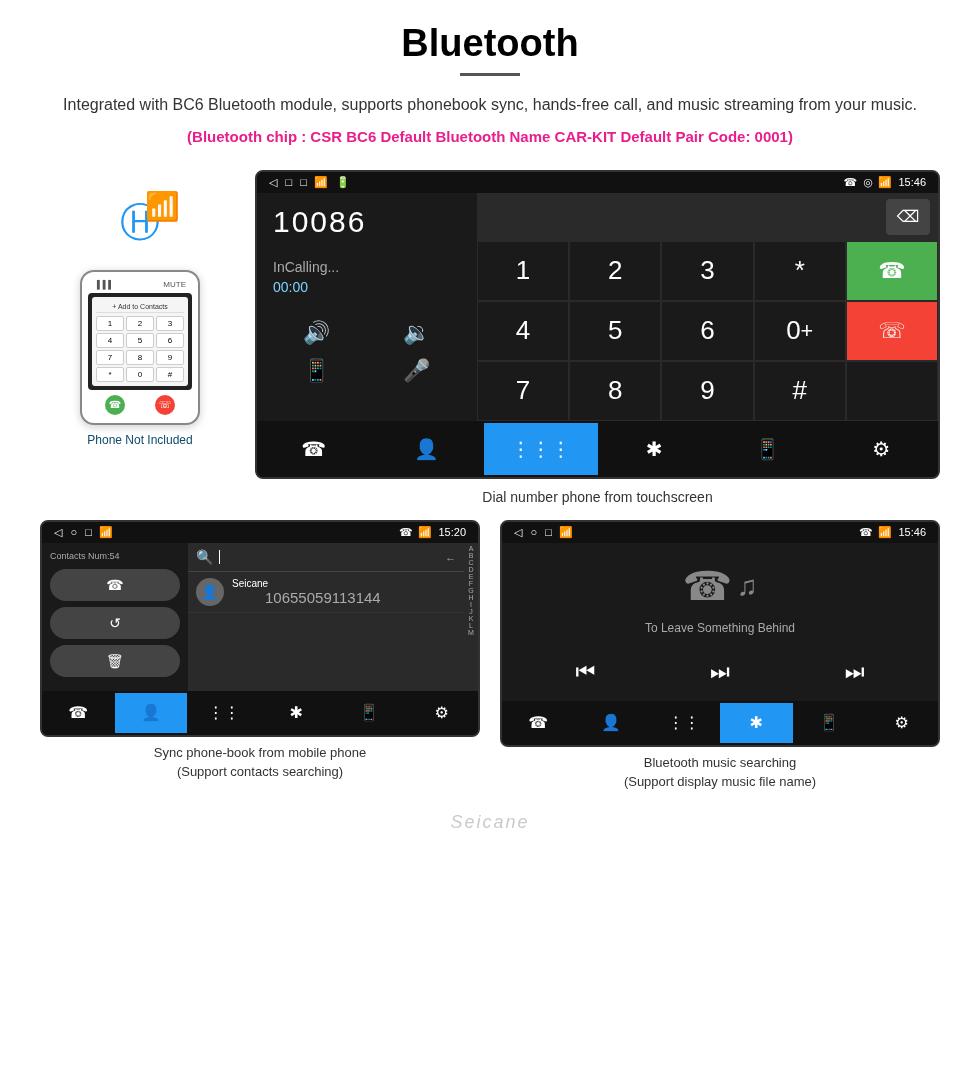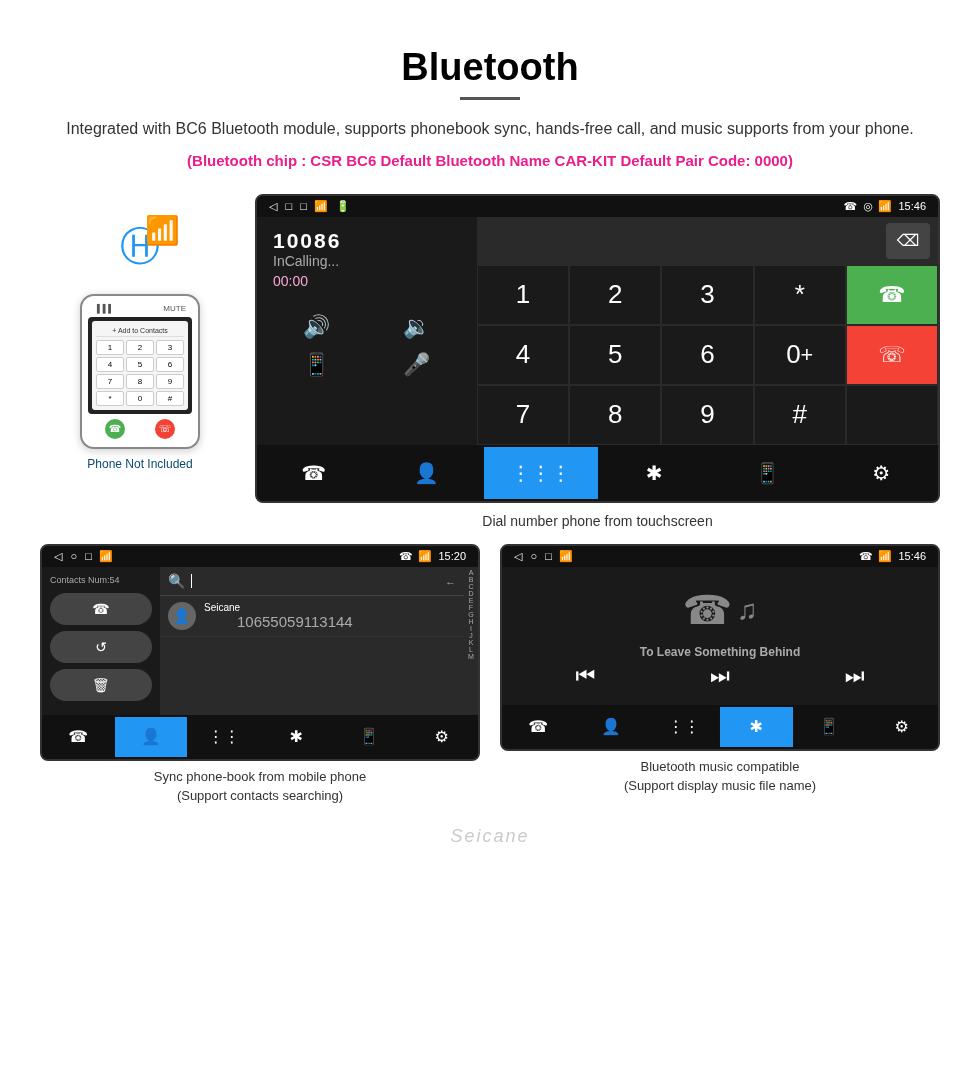--- a/index.html
+++ b/index.html
@@ -7,21 +7,21 @@
       font-family: Arial, sans-serif;
       background: #fff;
       width: 980px;
       min-height: 1088px;
       overflow-x: hidden;
     }
 
     
     .header {
       text-align: center;
-      padding: 46px 60px 15px;
+      padding: 22px 60px 15px;
     }
     .header h1 {
       font-size: 38px;
       font-weight: bold;
       color: #000;
       margin-bottom: 8px;
     }
     .header .underline {
       width: 60px;
       height: 3px;
@@ -184,33 +184,34 @@
       display: flex;
     }
 
     
     .dialer-left {
       width: 220px;
       padding: 12px 16px;
       color: #fff;
     }
     .dialer-number {
-      font-size: 21px;
-      font-weight: 700;
+      font-size: 30px;
+      font-weight: 400;
       letter-spacing: 2px;
+      margin-bottom: 20px;
       color: #fff;
     }
     .dialer-calling {
       font-size: 14px;
       color: #aaa;
       margin-bottom: 4px;
     }
     .dialer-timer {
       font-size: 14px;
-      color: #f9a8d4;
+      color: #7dd3fc;
       margin-bottom: 25px;
     }
     .dialer-controls {
       display: grid;
       grid-template-columns: 1fr 1fr;
       gap: 12px;
     }
     .dialer-ctrl-btn {
       display: flex;
       align-items: center;
@@ -314,21 +315,21 @@
       border-radius: 8px;
       overflow: hidden;
       border: 2px solid #333;
     }
 
     
     .contacts-body {
       display: flex;
     }
     .contacts-left {
-      width: 118px;
+      width: 146px;
       background: #1a1a1a;
       padding: 8px;
       color: #fff;
     }
     .contacts-count {
       font-size: 9px;
       color: #aaa;
       margin-bottom: 8px;
     }
     .contacts-action-btn {
@@ -401,22 +402,21 @@
       align-items: center;
       margin-bottom: 12px;
       gap: 4px;
     }
     .music-phone-icon { font-size: 40px; color: #888; }
     .music-note-icon { font-size: 28px; color: #888; }
     .music-title {
       color: #aaa;
       font-size: 12px;
       text-align: center;
-      margin-bottom: 4px;
-      font-weight: bold;
+      margin-bottom: 24px;
     }
     .music-controls {
       display: flex;
       justify-content: space-around;
       width: 100%;
       margin-bottom: 8px;
     }
     .music-btn { color: #fff; font-size: 22px; }
 
     
@@ -453,22 +453,22 @@
       padding: 10px 0 5px;
       letter-spacing: 2px;
     }
   </style>
 </head>
 <body>
 
 <div class="header">
   <h1>Bluetooth</h1>
   <div class="underline"></div>
-  <p class="description">Integrated with BC6 Bluetooth module, supports phonebook sync, hands-free call, and music supports from your phone.</p>
-  <p class="specs">(Bluetooth chip : CSR BC6    Default Bluetooth Name CAR-KIT    Default Pair Code: 0000)</p>
+  <p class="description">Integrated with BC6 Bluetooth module, supports phonebook sync, hands-free call, and music streaming from your music.</p>
+  <p class="specs">(Bluetooth chip : CSR BC6    Default Bluetooth Name CAR-KIT    Default Pair Code: 0001)</p>
 </div>
 
 <div class="main-content">
 
   <div class="phone-section">
     <div class="bt-icon-wrap">
       <span class="bt-icon">Ⓗ</span>
       <span class="wifi-waves">📶</span>
     </div>
     <div class="phone-mockup">
@@ -686,19 +686,19 @@
       <div class="small-nav">
         <div class="small-nav-btn">☎</div>
         <div class="small-nav-btn">👤</div>
         <div class="small-nav-btn">⋮⋮</div>
         <div class="small-nav-btn active">✱</div>
         <div class="small-nav-btn">📱</div>
         <div class="small-nav-btn">⚙</div>
       </div>
     </div>
     <div class="bottom-caption">
-      <span>Bluetooth music compatible</span><br>
+      <span>Bluetooth music searching</span><br>
       <span>(Support display music file name)</span>
     </div>
   </div>
 </div>
 
 <div class="watermark">Seicane</div>
 
 </body></html>

